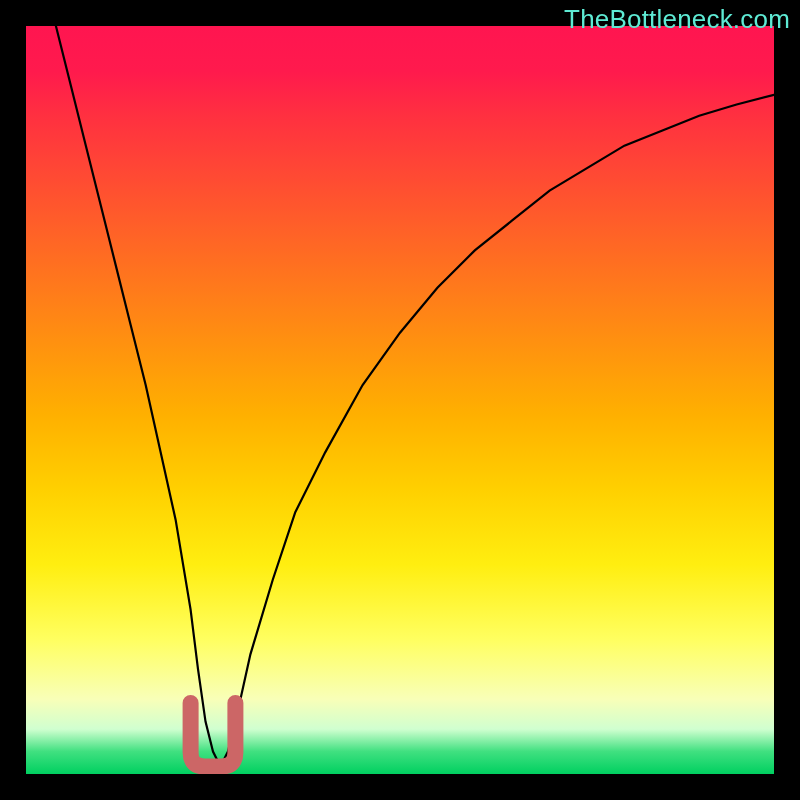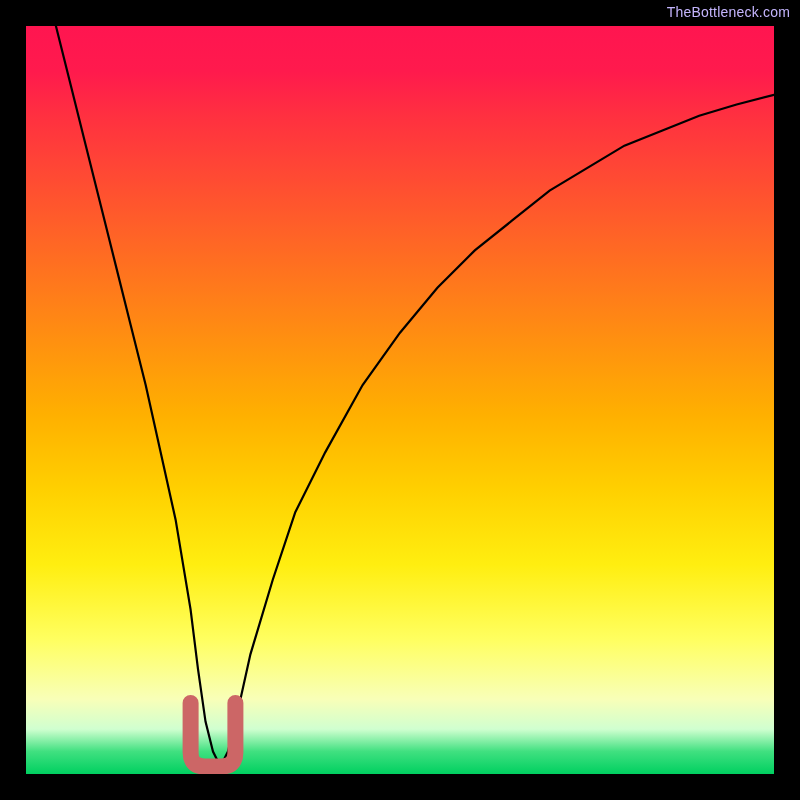--- a/index.html
+++ b/index.html
@@ -31,22 +31,22 @@
       #f8ffb8 90%,
       #d0ffd0 94%,
       #40e080 97%,
       #00d060 100%
     );
   }
   .watermark {
     position: absolute;
     top: 4px;
     right: 10px;
-    color: #c4b5fd;
-    font-size: 14px;
+    color: #5eead4;
+    font-size: 26px;
     letter-spacing: 0.2px;
     font-weight: 500;
   }
   .curve-svg {
     position: absolute;
     left: 26px;
     top: 26px;
     width: 748px;
     height: 748px;
   }

